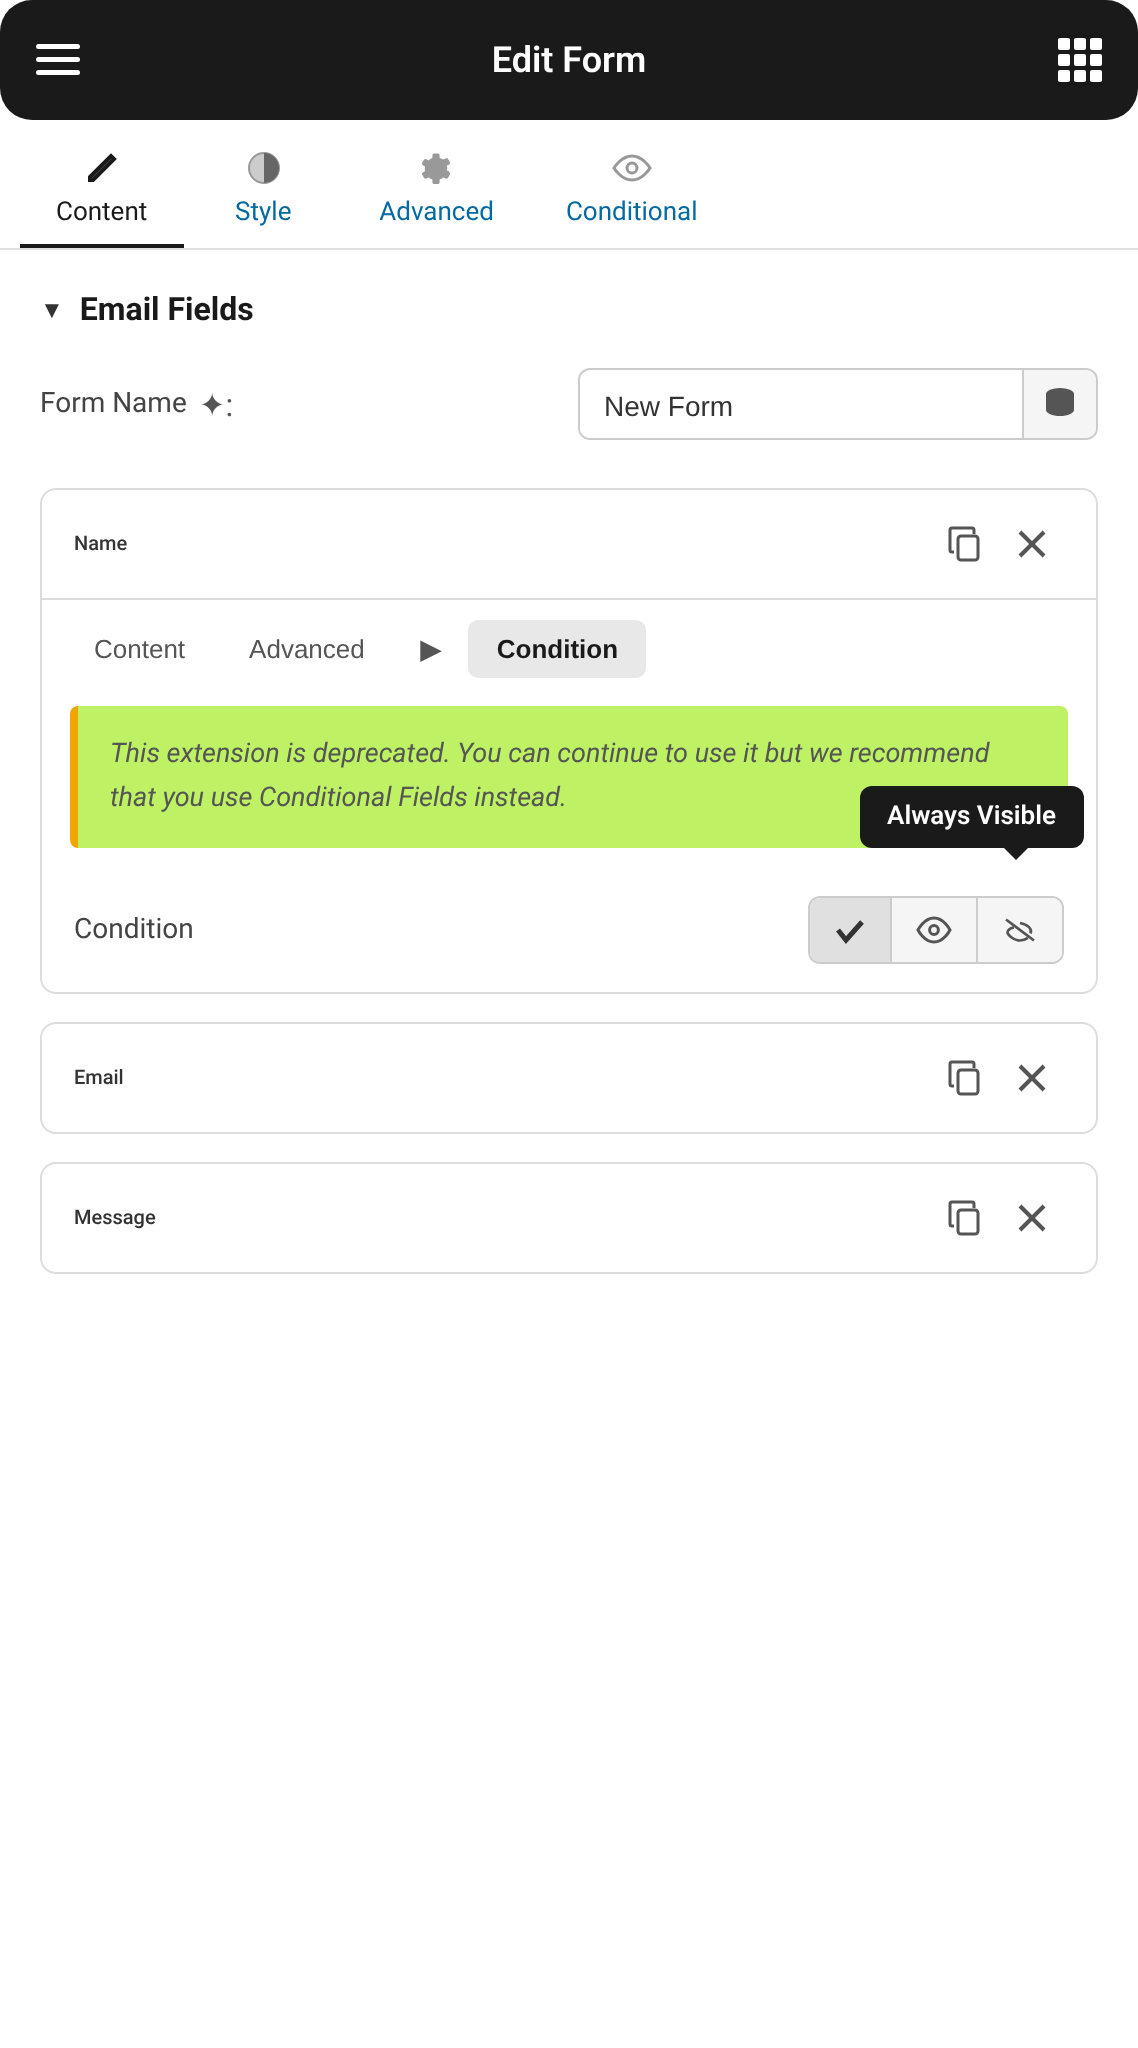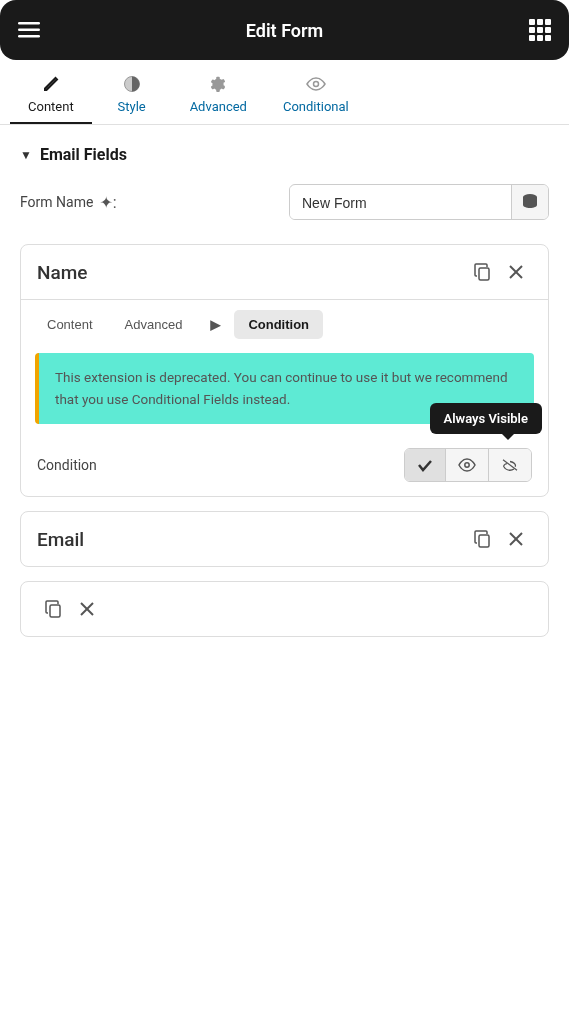--- a/index.html
+++ b/index.html
@@ -142,21 +142,21 @@
       display: flex;
       align-items: center;
       padding: 14px 16px;
       border-bottom: 1px solid #ddd;
     }
     .field-card-header.no-border {
       border-bottom: none;
     }
     .field-name {
       flex: 1;
-      font-size: 19px;
+      font-size: 10px;
       font-weight: 500;
       color: #333;
     }
     .field-action-btn {
       background: none;
       border: none;
       cursor: pointer;
       padding: 4px 8px;
       color: #555;
       display: flex;
@@ -191,38 +191,39 @@
       cursor: pointer;
       color: #555;
       background: none;
       border: none;
       font-weight: 700;
     }
 
     
     .deprecation-box {
       margin: 14px 14px 0;
-      background: #5eead4;
+      background: #bef264;
       border-left: 4px solid #f0a500;
       border-radius: 4px;
       padding: 14px 16px;
+      font-style: italic;
       font-size: 13.5px;
       color: #555;
       line-height: 1.6;
       position: relative;
     }
 
     
     .tooltip-container {
       position: relative;
       display: inline-block;
     }
     .tooltip-bubble {
       position: absolute;
-      bottom: 48px;
+      bottom: 58px;
       right: -10px;
       background: #1a1a1a;
       color: #fff;
       font-size: 13px;
       font-weight: 600;
       padding: 8px 14px;
       border-radius: 6px;
       white-space: nowrap;
       z-index: 10;
     }
@@ -431,20 +432,21 @@
         <svg width="16" height="16" viewBox="0 0 16 16" fill="none" stroke="#555" stroke-width="2">
           <line x1="2" y1="2" x2="14" y2="14"></line>
           <line x1="14" y1="2" x2="2" y2="14"></line>
         </svg>
       </button>
     </div>
   </div>
 
   <div class="field-card">
     <div class="field-card-header no-border">
+      <span class="field-name">Message</span>
       <button class="field-action-btn">
         <svg width="18" height="18" viewBox="0 0 18 18" fill="none" stroke="#555" stroke-width="1.5">
           <rect x="5" y="5" width="10" height="12" rx="1.5"></rect>
           <path d="M3 13H2a1 1 0 01-1-1V2a1 1 0 011-1h10a1 1 0 011 1v2"></path>
         </svg>
       </button>
       <button class="field-action-btn">
         <svg width="16" height="16" viewBox="0 0 16 16" fill="none" stroke="#555" stroke-width="2">
           <line x1="2" y1="2" x2="14" y2="14"></line>
           <line x1="14" y1="2" x2="2" y2="14"></line>

